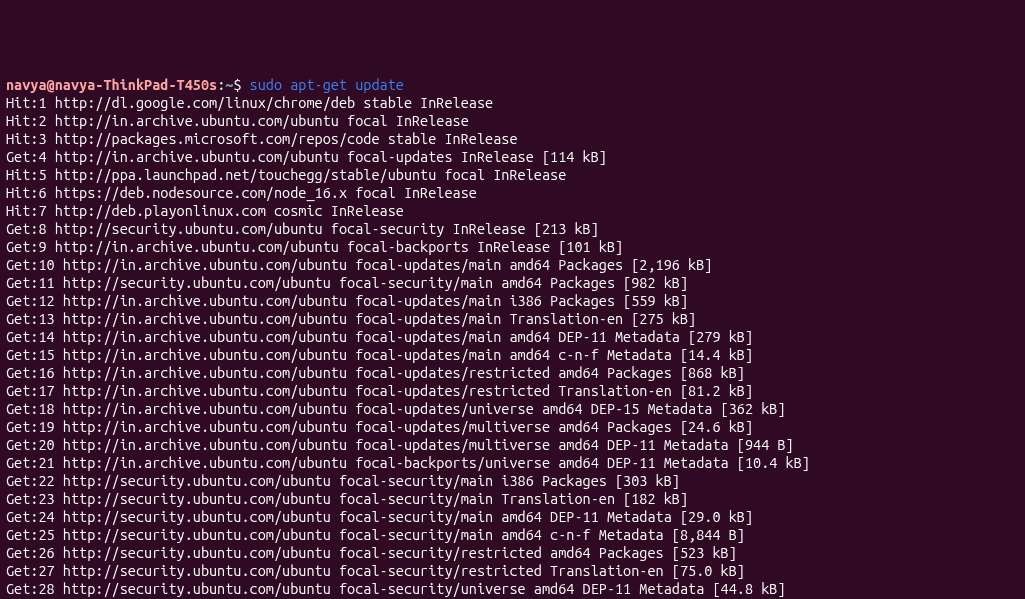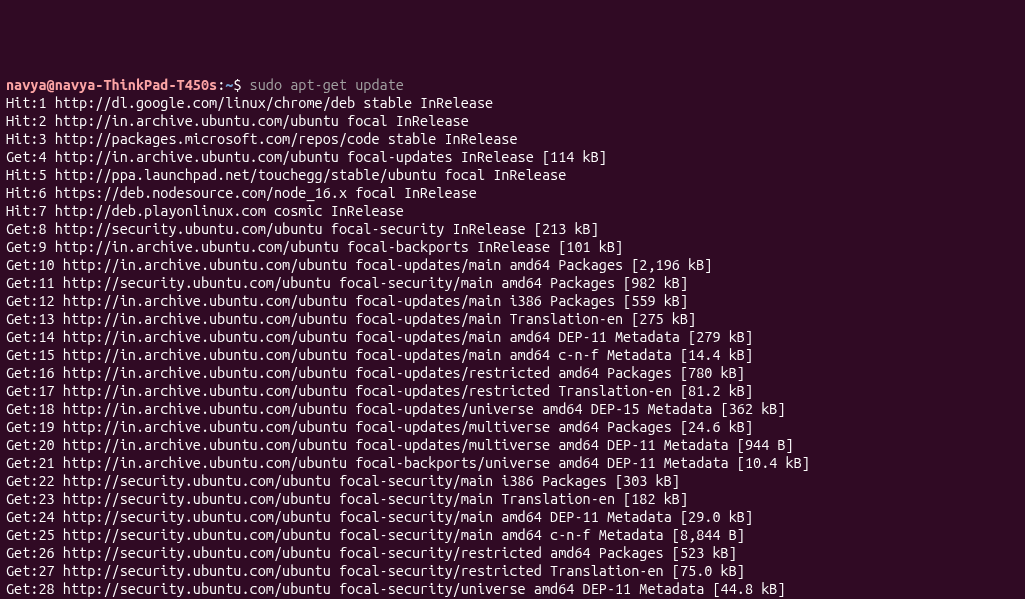--- a/index.html
+++ b/index.html
@@ -16,21 +16,21 @@
       padding: 4px 6px;
       white-space: pre;
       width: 1025px;
       height: 599px;
       overflow: hidden;
     }
     .user-host { color: #fca5a5; font-weight: bold; }
     .colon { color: #ffffff; }
     .path { color: #729fcf; font-weight: bold; }
     .dollar { color: #ffffff; }
-    .cmd { color: #a3a3a3; margin-top: 13px; }
+    .cmd { color: #3b82f6; margin-top: 13px; }
     .line { color: #ffffff; text-align: center; }
   </style>
 </head>
 <body>
 
 
 
 <div><span><span class="user-host">navya@navya-ThinkPad-T450s</span><span class="colon">:</span><span class="path">~</span><span class="dollar">$</span><span class="cmd"> sudo apt-get update</span></span>
 <span class="line">Hit:1 http://dl.google.com/linux/chrome/deb stable InRelease</span>
 <span class="line">Hit:2 http://in.archive.ubuntu.com/ubuntu focal InRelease</span>
@@ -40,21 +40,21 @@
 <span class="line">Hit:6 https://deb.nodesource.com/node_16.x focal InRelease</span>
 <span class="line">Hit:7 http://deb.playonlinux.com cosmic InRelease</span>
 <span class="line">Get:8 http://security.ubuntu.com/ubuntu focal-security InRelease [213 kB]</span>
 <span class="line">Get:9 http://in.archive.ubuntu.com/ubuntu focal-backports InRelease [101 kB]</span>
 <span class="line">Get:10 http://in.archive.ubuntu.com/ubuntu focal-updates/main amd64 Packages [2,196 kB]</span>
 <span class="line">Get:11 http://security.ubuntu.com/ubuntu focal-security/main amd64 Packages [982 kB]</span>
 <span class="line">Get:12 http://in.archive.ubuntu.com/ubuntu focal-updates/main i386 Packages [559 kB]</span>
 <span class="line">Get:13 http://in.archive.ubuntu.com/ubuntu focal-updates/main Translation-en [275 kB]</span>
 <span class="line">Get:14 http://in.archive.ubuntu.com/ubuntu focal-updates/main amd64 DEP-11 Metadata [279 kB]</span>
 <span class="line">Get:15 http://in.archive.ubuntu.com/ubuntu focal-updates/main amd64 c-n-f Metadata [14.4 kB]</span>
-<span class="line">Get:16 http://in.archive.ubuntu.com/ubuntu focal-updates/restricted amd64 Packages [780 kB]</span>
+<span class="line">Get:16 http://in.archive.ubuntu.com/ubuntu focal-updates/restricted amd64 Packages [868 kB]</span>
 <span class="line">Get:17 http://in.archive.ubuntu.com/ubuntu focal-updates/restricted Translation-en [81.2 kB]</span>
 <span class="line">Get:18 http://in.archive.ubuntu.com/ubuntu focal-updates/universe amd64 DEP-15 Metadata [362 kB]</span>
 <span class="line">Get:19 http://in.archive.ubuntu.com/ubuntu focal-updates/multiverse amd64 Packages [24.6 kB]</span>
 <span class="line">Get:20 http://in.archive.ubuntu.com/ubuntu focal-updates/multiverse amd64 DEP-11 Metadata [944 B]</span>
 <span class="line">Get:21 http://in.archive.ubuntu.com/ubuntu focal-backports/universe amd64 DEP-11 Metadata [10.4 kB]</span>
 <span class="line">Get:22 http://security.ubuntu.com/ubuntu focal-security/main i386 Packages [303 kB]</span>
 <span class="line">Get:23 http://security.ubuntu.com/ubuntu focal-security/main Translation-en [182 kB]</span>
 <span class="line">Get:24 http://security.ubuntu.com/ubuntu focal-security/main amd64 DEP-11 Metadata [29.0 kB]</span>
 <span class="line">Get:25 http://security.ubuntu.com/ubuntu focal-security/main amd64 c-n-f Metadata [8,844 B]</span>
 <span class="line">Get:26 http://security.ubuntu.com/ubuntu focal-security/restricted amd64 Packages [523 kB]</span>

